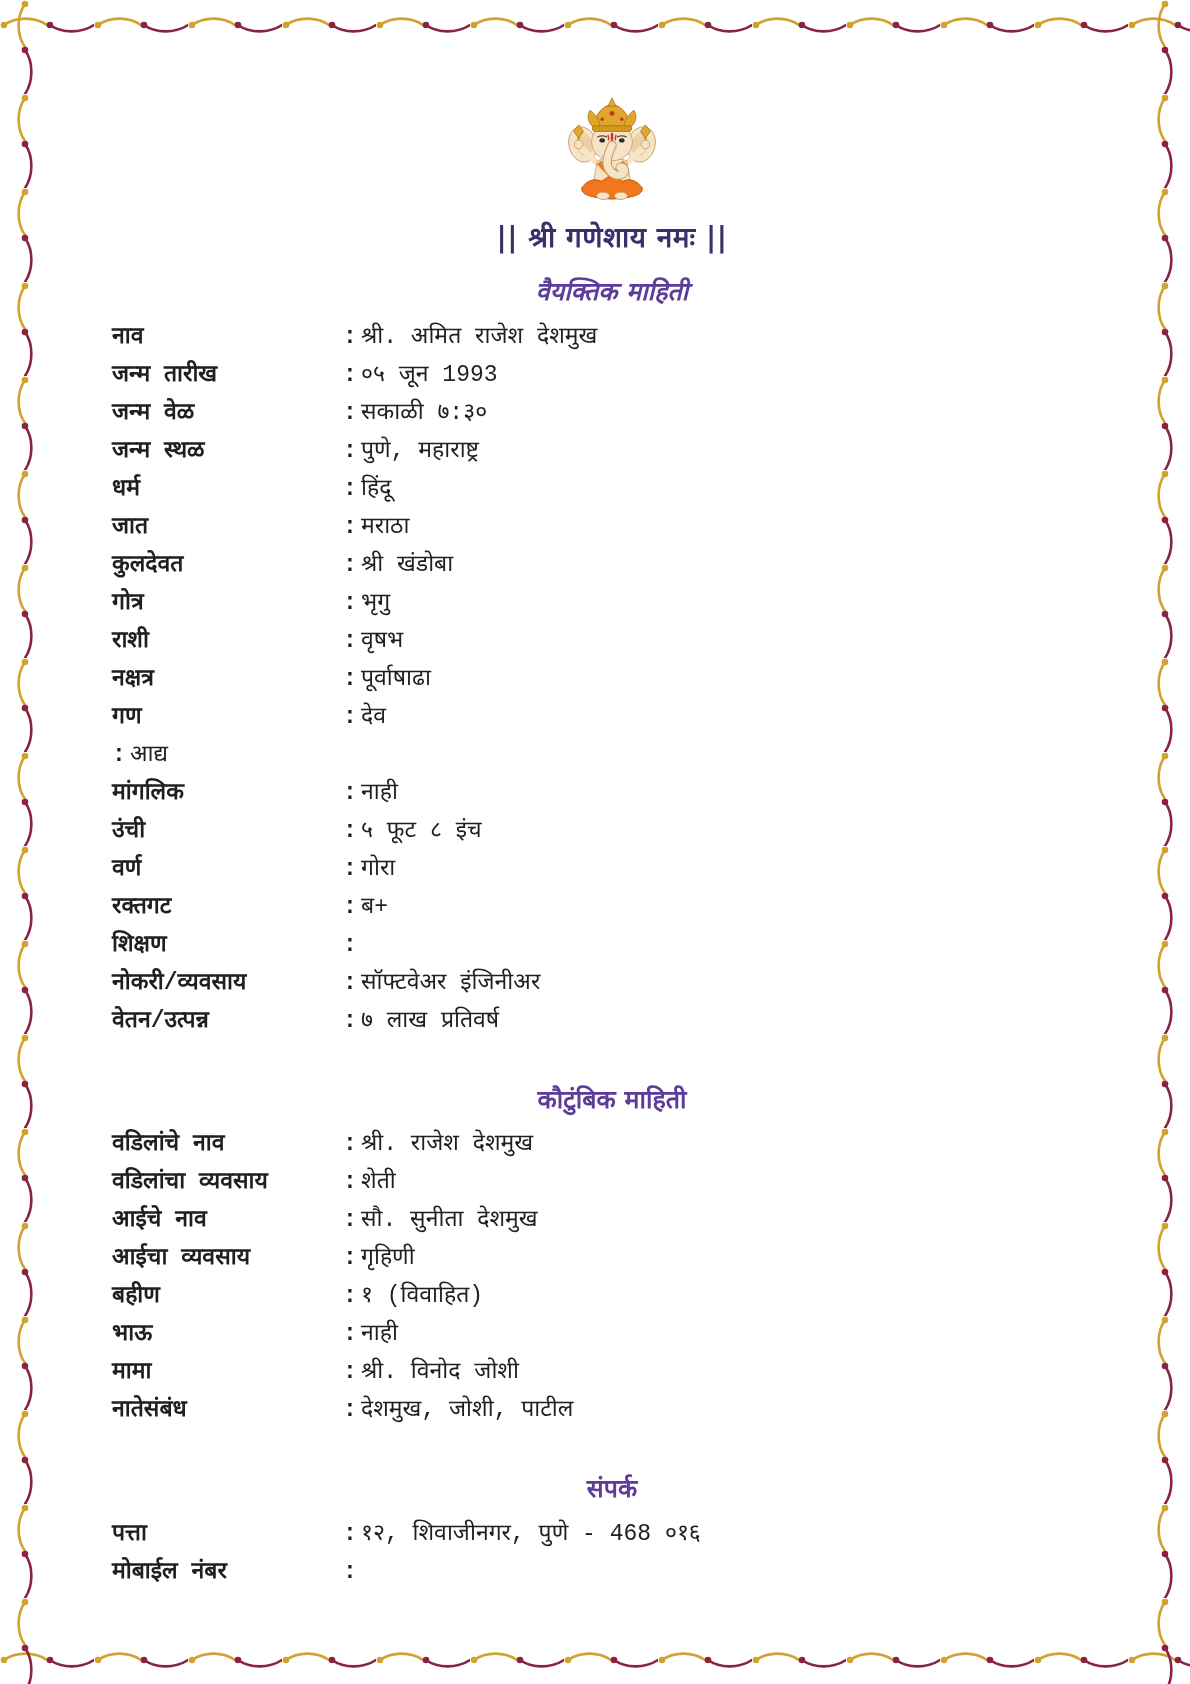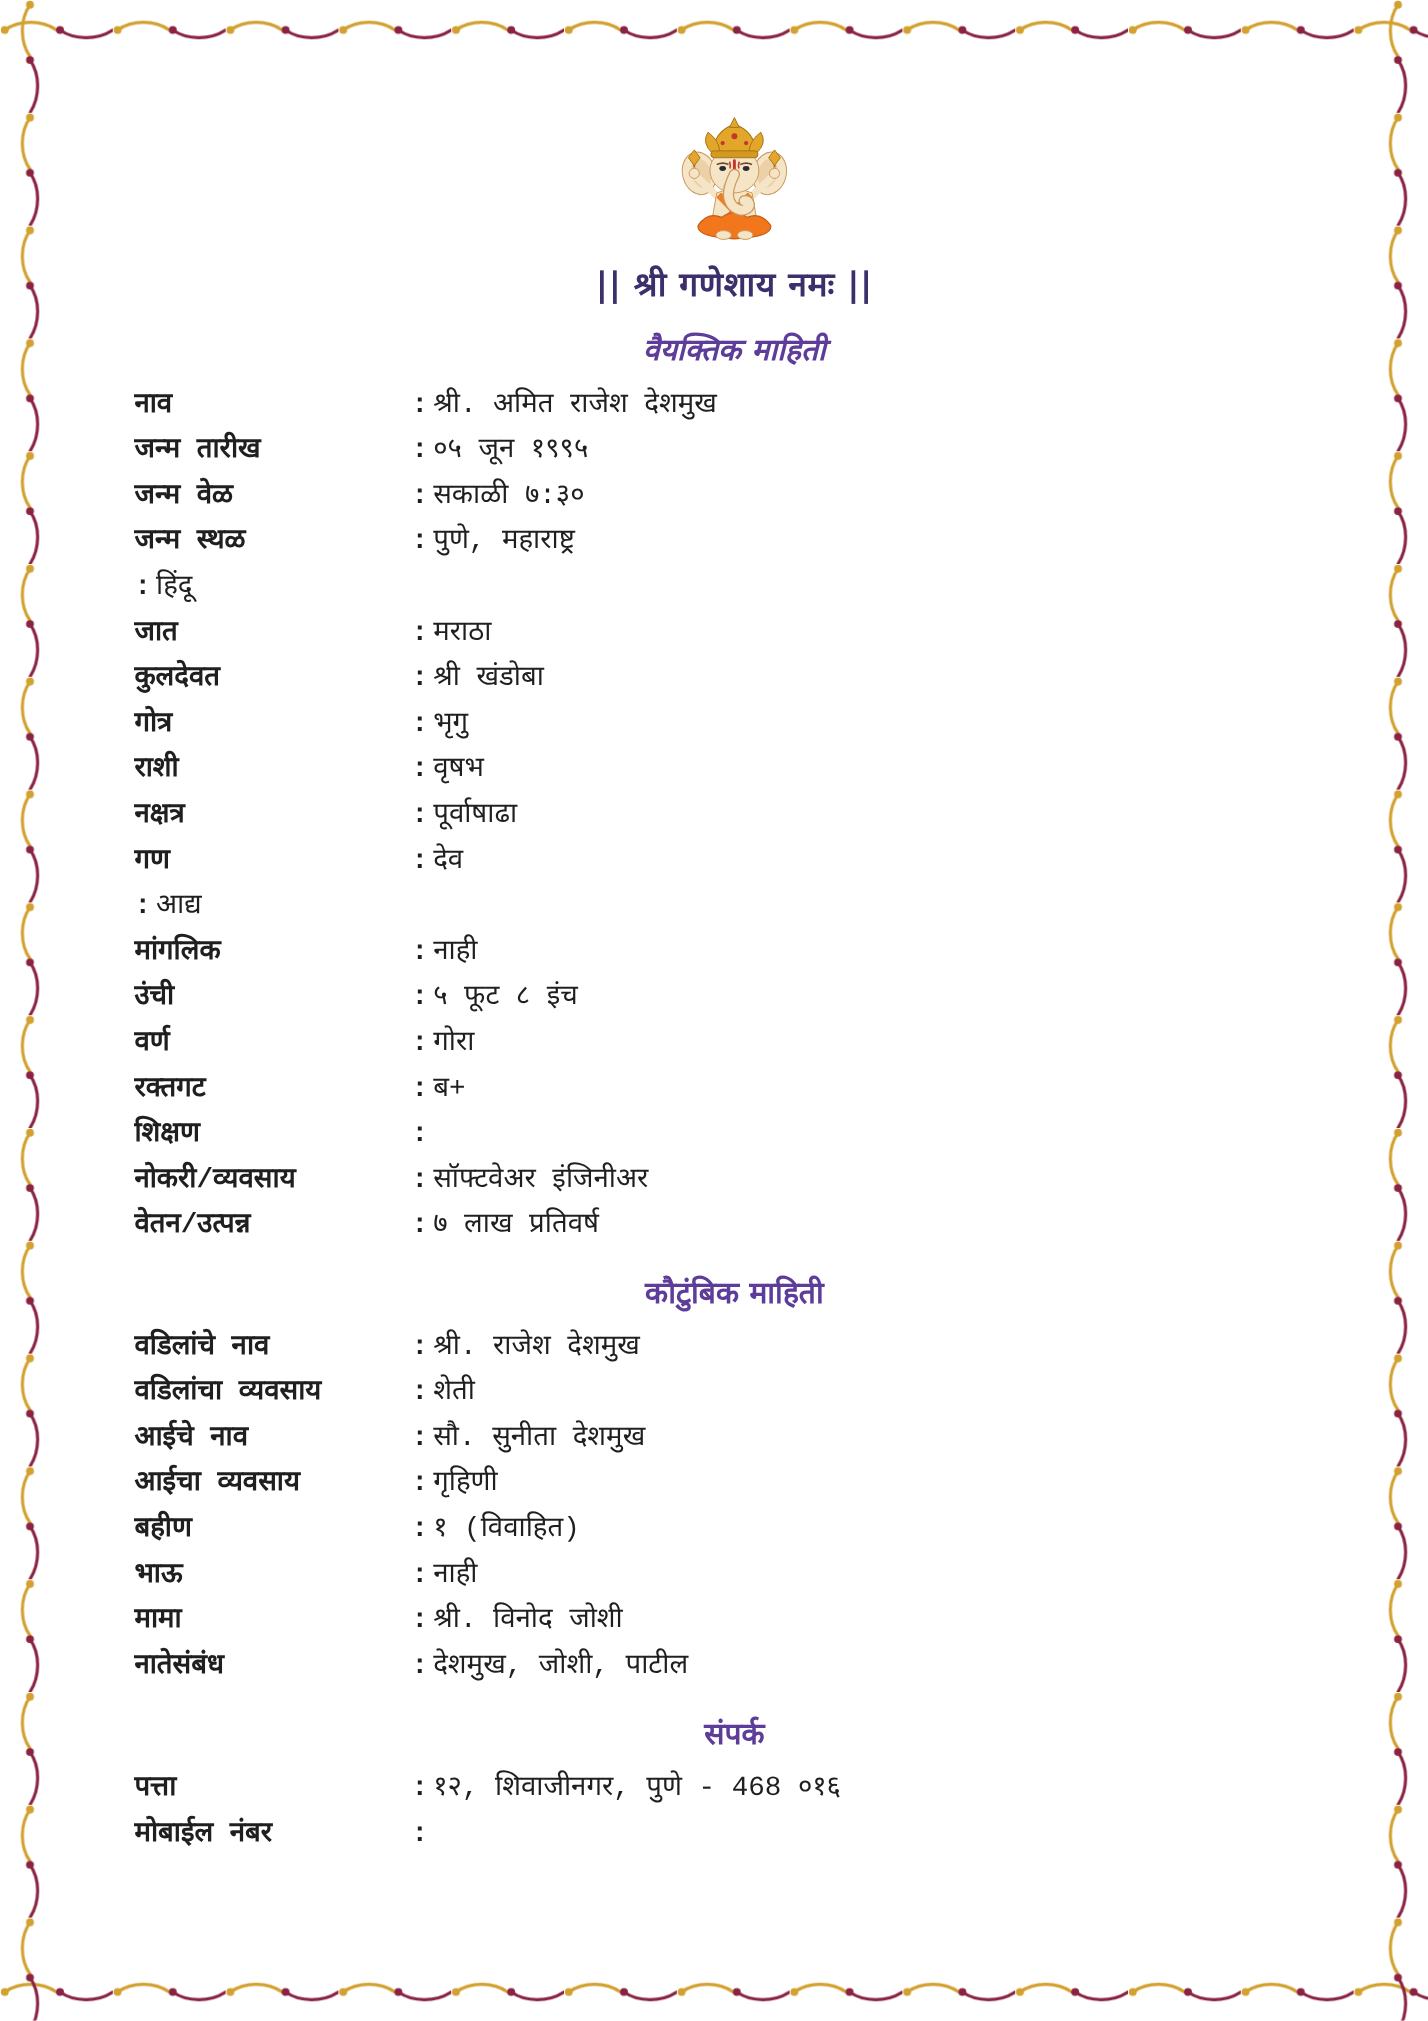--- a/index.html
+++ b/index.html
@@ -26,21 +26,21 @@
   .content{
     position:absolute;left:112px;top:18px;width:1000px;
   }
   .ganesha{display:block;margin:76px auto 0;width:106px;height:114px;}
   .invocation{
     margin-top:12px;text-align:center;
     font-size:28px;font-weight:700;color:var(--title-purple);
     letter-spacing:.5px;line-height:1.3;
   }
   .section-title{
-    margin-top:22px;text-align:center;
+    margin-top:44px;text-align:center;
     font-size:25px;font-weight:700;color:var(--header-purple);
     line-height:1.3;
   }
   .section-title:first-child{margin-top:20px;font-style:italic;}
   .rows{margin-top:9px;}
   .row{display:flex;align-items:baseline;height:38px;line-height:38px;font-size:23px;font-family:Liberation Mono, monospace;}
   .lbl{width:231px;font-weight:700;flex:0 0 231px;}
   .col{width:18px;flex:0 0 18px;font-weight:700;}
   .val{flex:1;font-weight:400;}
 </style>
@@ -139,33 +139,34 @@
       <div class="section-title">वैयक्तिक माहिती</div>
       <div class="rows">
         <div class="row">
           <div class="lbl">नाव</div>
           <div class="col">:</div>
           <div class="val">श्री. अमित राजेश देशमुख</div>
         </div>
         <div class="row">
           <div class="lbl">जन्म तारीख</div>
           <div class="col">:</div>
-          <div class="val">०५ जून १९९५</div>
+          <div class="val">०५ जून 1993</div>
         </div>
         <div class="row">
           <div class="lbl">जन्म वेळ</div>
           <div class="col">:</div>
           <div class="val">सकाळी ७:३०</div>
         </div>
         <div class="row">
           <div class="lbl">जन्म स्थळ</div>
           <div class="col">:</div>
           <div class="val">पुणे, महाराष्ट्र</div>
         </div>
         <div class="row">
+          <div class="lbl">धर्म</div>
           <div class="col">:</div>
           <div class="val">हिंदू</div>
         </div>
         <div class="row">
           <div class="lbl">जात</div>
           <div class="col">:</div>
           <div class="val">मराठा</div>
         </div>
         <div class="row">
           <div class="lbl">कुलदेवत</div>

